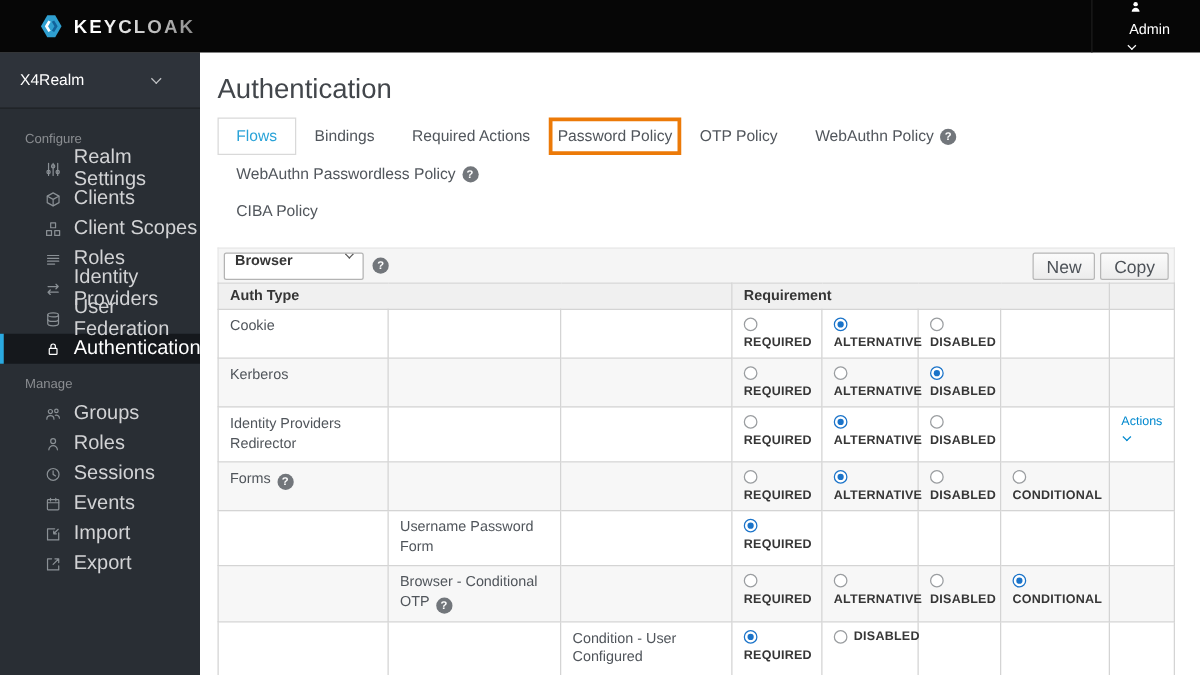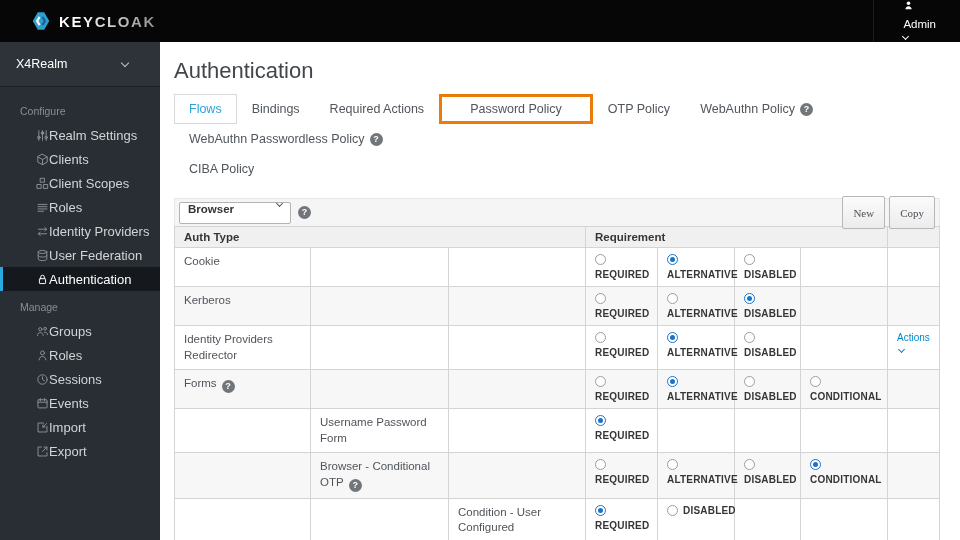--- a/index.html
+++ b/index.html
@@ -24,51 +24,51 @@
   .chev.sm { width:5px; height:5px; }
 
   
   .sidebar { position:absolute; top:42px; left:0; bottom:0; width:160px; background:#292e34; }
   .realm-row { height:45px; display:flex; align-items:center; justify-content:space-between;
     padding:0 32px 0 16px; background:#2e333a; border-bottom:1px solid #1d2023;
     font-size:12.5px; color:#fff; cursor:pointer; }
   .realm-row .chev { color:#c2c4c6; }
   .nav { padding-top:8px; }
   .section-label { font-size:10.5px; color:#8a8d91; padding:10px 0 6px 20px; }
-  .nav-item { display:flex; align-items:center; gap:0; height:24px; padding-left:33px;
-    font-size:13px; color:#d2d3d5; cursor:pointer; border-left:3px solid transparent; }
+  .nav-item { display:flex; align-items:center; gap:10px; height:24px; padding-left:33px;
+    font-size:16px; color:#d2d3d5; cursor:pointer; border-left:3px solid transparent; }
   .nav-item svg { width:13px; height:13px; color:#8a9095; flex:none;
     fill:none; stroke:currentColor; stroke-width:1.2; stroke-linecap:round; stroke-linejoin:round; }
   .nav-item.active { background:#15181c; border-left-color:#2aa9e0; color:#fff; }
   .nav-item.active svg { color:#fff; }
 
   
   .main { position:absolute; left:160px; top:42px; right:0; bottom:0; background:#fff;
     padding:14px 20px 0 14px; }
   h1 { font-size:22px; font-weight:400; color:#42464b; margin:2px 0 10px; }
 
   .tabs { display:flex; flex-wrap:wrap; align-items:stretch; font-size:12.5px; color:#51565c; }
   .tab { padding:7px 14px; cursor:pointer; border:1px solid transparent;
     display:flex; align-items:center; gap:5px; white-space:nowrap; }
   .tab.active { border-color:#d9d9d9; color:#2aa3d8; background:#fff; }
-  .tab.highlighted { border:3px solid #ec7a08; padding:4px 28px; }
+  .tab.highlighted { border:3px solid #ec7a08; padding:4px 4px; }
   .tab-break { flex-basis:100%; height:0; }
 
   .help { width:13px; height:13px; border-radius:50%; background:#72767b; color:#fff;
     font-size:9px; font-weight:700; display:inline-flex; align-items:center;
     justify-content:center; line-height:1; flex:none; }
 
   .toolbar { margin-top:14px; height:28px; background:#f5f5f5; border:1px solid #e7e7e7;
     border-bottom:none; display:flex; align-items:center; gap:7px; padding:0 4px 0 4px; }
   .select { width:112px; height:22px; background:#fff; border:1px solid #b3b3b3; border-radius:2px;
     display:flex; justify-content:space-between; padding:0 8px;
     font-size:11.5px; font-weight:700; color:#363636; cursor:pointer; }
   .select .chev { width:5px; height:5px; color:#555; margin-top:-2px; }
   .spacer { flex:1; }
-  .btn { height:33px; padding:0 10px; font-size:11px; font-family:Liberation Serif, serif; color:#4d5258;
+  .btn { height:22px; padding:0 10px; font-size:14px; font-family:Liberation Sans, sans-serif; color:#4d5258;
     background:linear-gradient(#fbfbfb,#ececec); border:1px solid #b7b7b7; border-radius:2px;
     cursor:pointer; }
 
   table { width:100%; border-collapse:collapse; table-layout:fixed; }
   th, td { border:1px solid #d4d4d4; }
   thead th { background:#f0f0f0; font-size:11.5px; text-align:left; padding:3px 9px;
     font-weight:700; color:#363636; height:21px;margin-left:37px; }
   tbody tr:nth-child(even) { background:#f7f7f7; }
   td { vertical-align:top; font-size:11.5px; color:#50555b; padding:6px 9px; height:38px;margin-top:24px; }
   .flow-name { line-height:1.35; }

